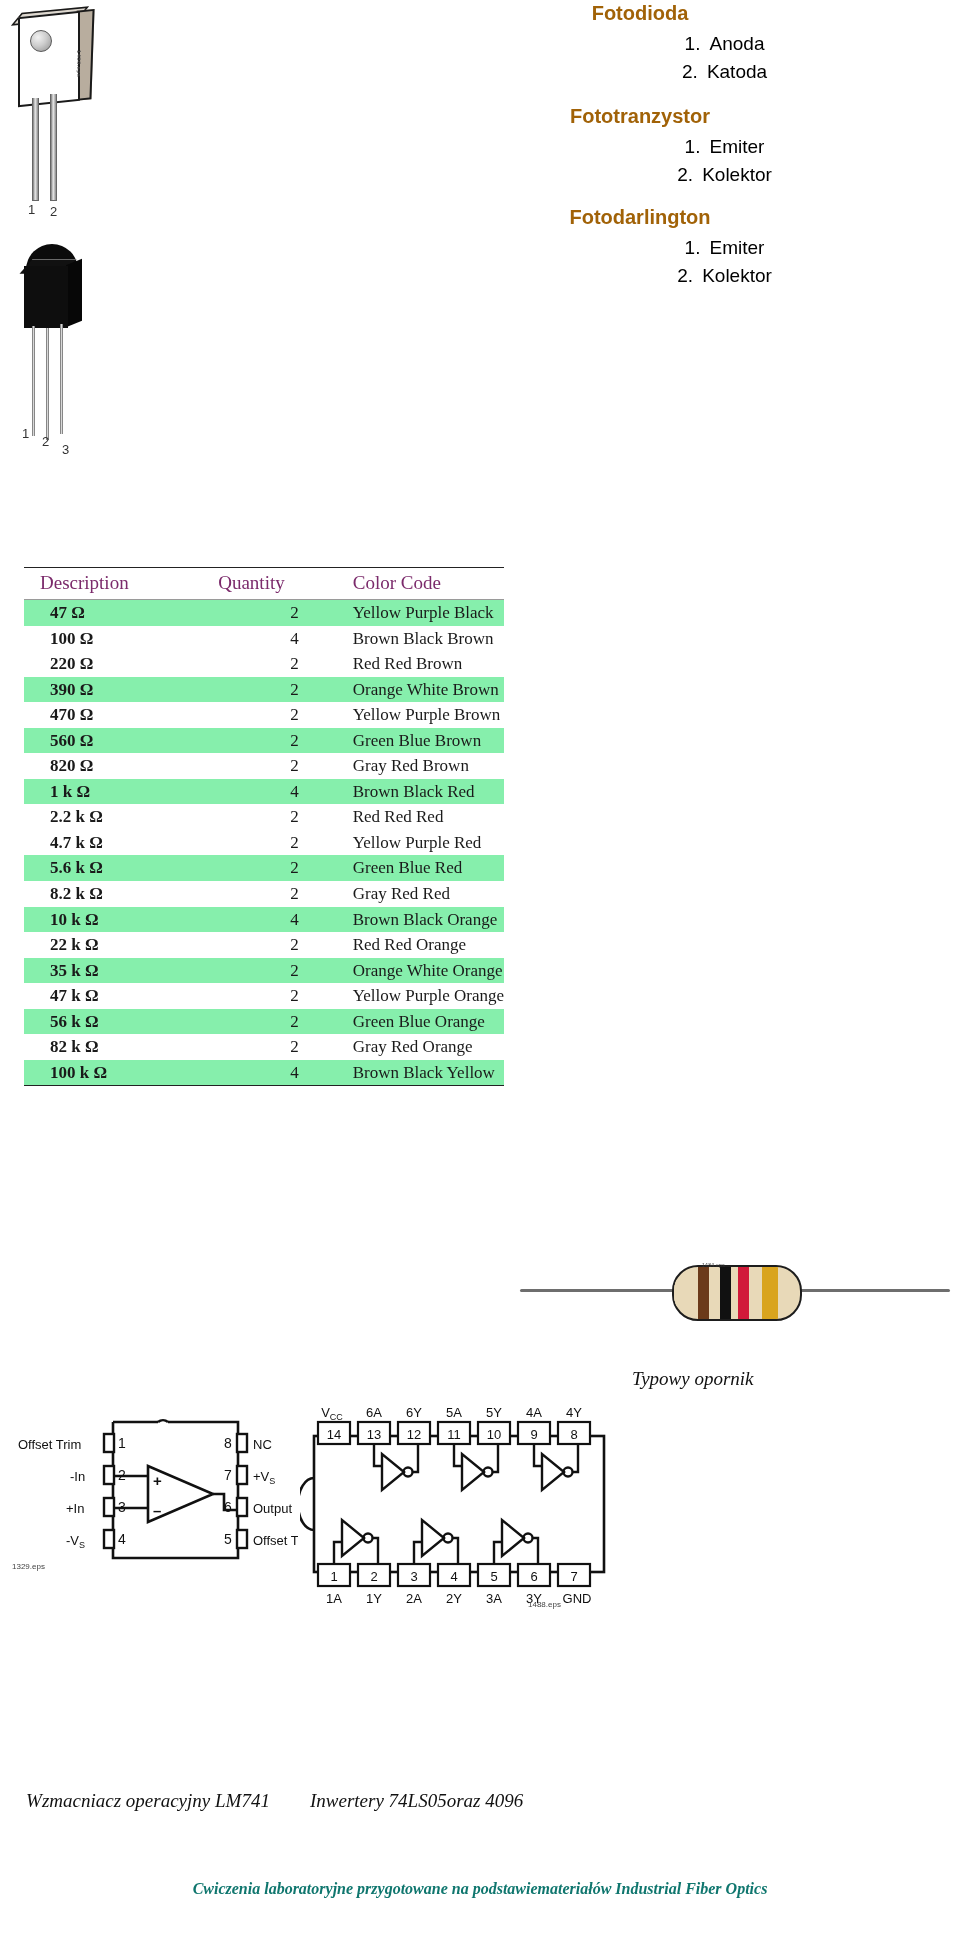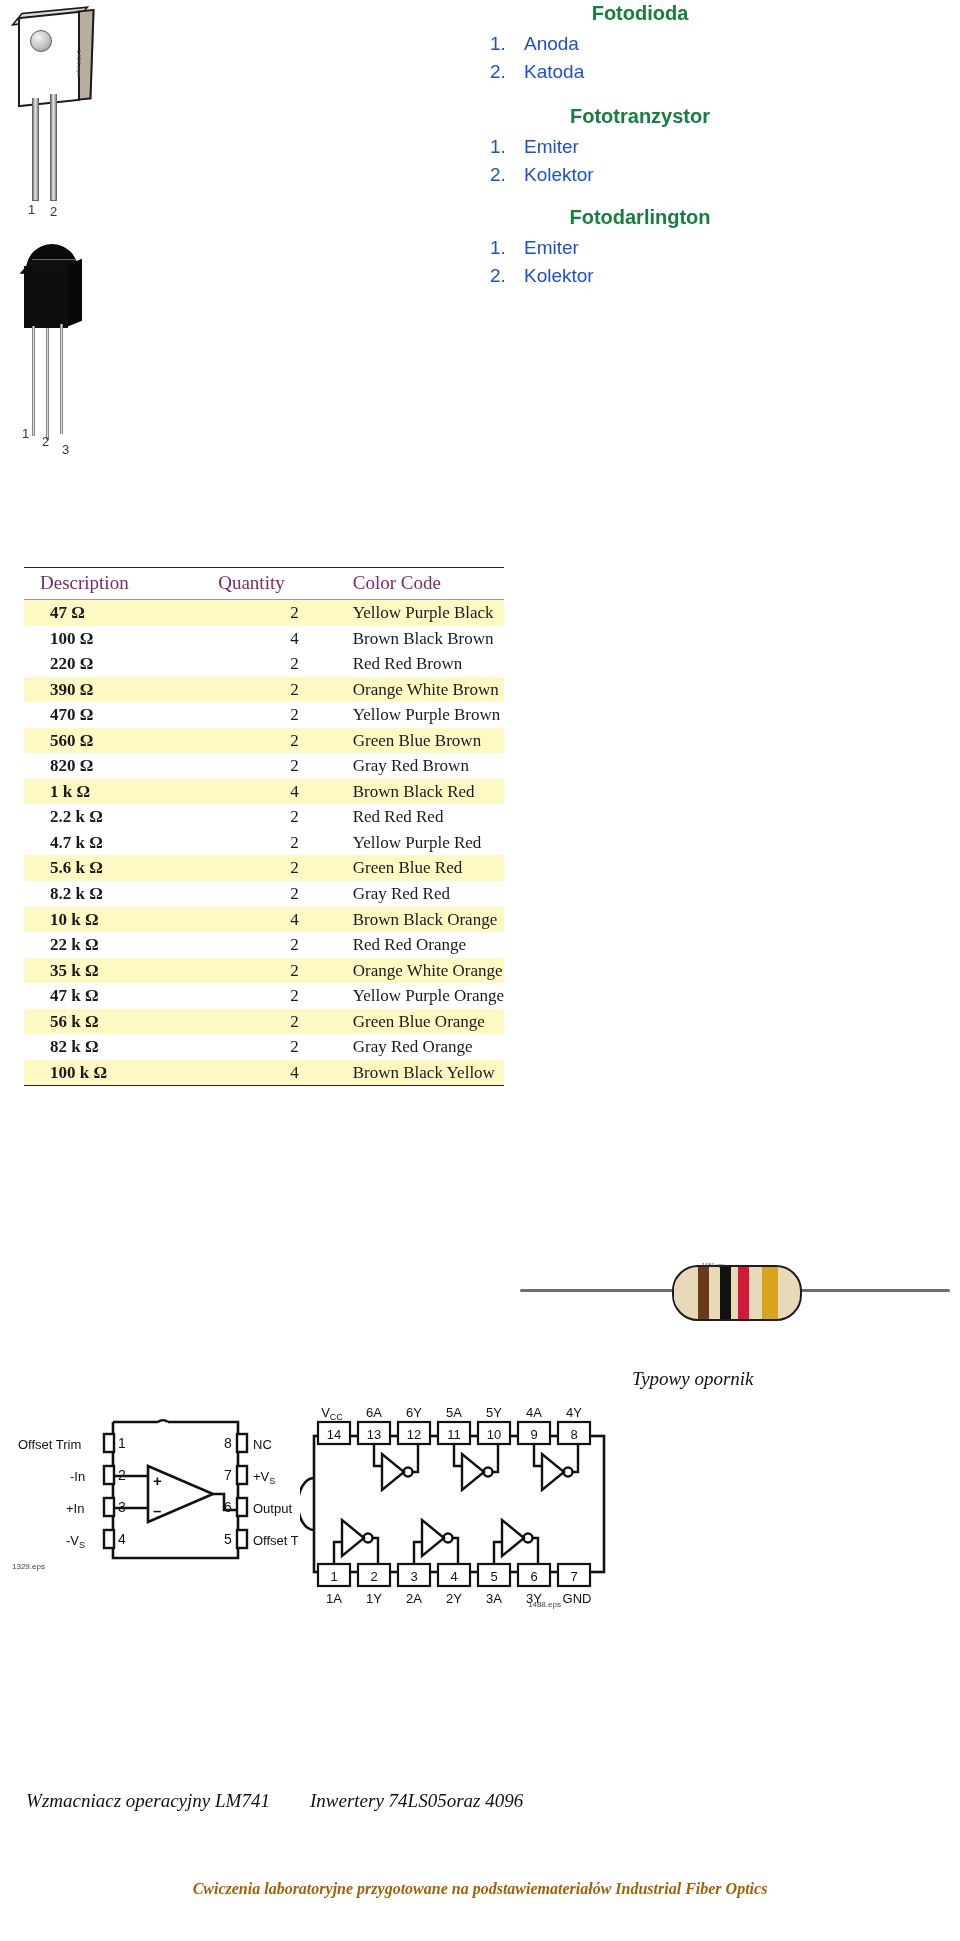--- a/index.html
+++ b/index.html
@@ -139,33 +139,34 @@
     position: absolute;
     left: 330px; top: 0;
     width: 620px;
   }
   .comp-block { margin: 0; }
   .comp-title {
     text-align: center;
     font-weight: bold;
     font-size: 20px;
     font-family: "Liberation Sans", sans-serif;
-    color: #15803d;
+    color: #a16207;
     line-height: 1.1;
   }
   .comp-list {
     list-style: none;
     margin: 6px 0 0 0;
     padding: 0;
   }
   .comp-list li {
     font-size: 19px;
     line-height: 1.45;
     padding-left: 160px;
-    color: #1d4ed8;
+    color: #000000;
+    text-align: center;
   }
   .comp-list li .num {
     display: inline-block;
     width: 34px;
   }
 
   
   #resistor-table-wrap {
     position: absolute;
     left: 24px; top: 567px;
@@ -202,21 +203,21 @@
     white-space: nowrap;
   }
   table.res-table td.c-qty {
     text-align: left;
     padding-left: 80px;
   }
   table.res-table td.c-code {
     padding-left: 12px;
     white-space: nowrap;
   }
-  table.res-table tbody tr.shade td { background: #fef9c3; }
+  table.res-table tbody tr.shade td { background: #86efac; }
   table.res-table tbody tr.plain td { background: #ffffff; }
   table.res-table tbody tr.last td { border-bottom: 1.6px solid #222; }
 
   
   #resistor-photo-figure {
     position: absolute;
     left: 520px; top: 1245px;
     width: 430px; height: 130px;
   }
   .rz-wire {
@@ -289,21 +290,21 @@
   
   #footer {
     position: absolute;
     left: 0; top: 1880px;
     width: 960px;
     text-align: center;
     font-family: "Liberation Serif", serif;
     font-style: italic;
     font-weight: bold;
     font-size: 16px;
-    color: #a16207;
+    color: #0f766e;
   }
 </style>
 </head>
 <body>
 
 <div id="top-section">
 
   <div id="photodiode-figure">
     <div class="pd-top"></div>
     <div class="pd-side"></div>

